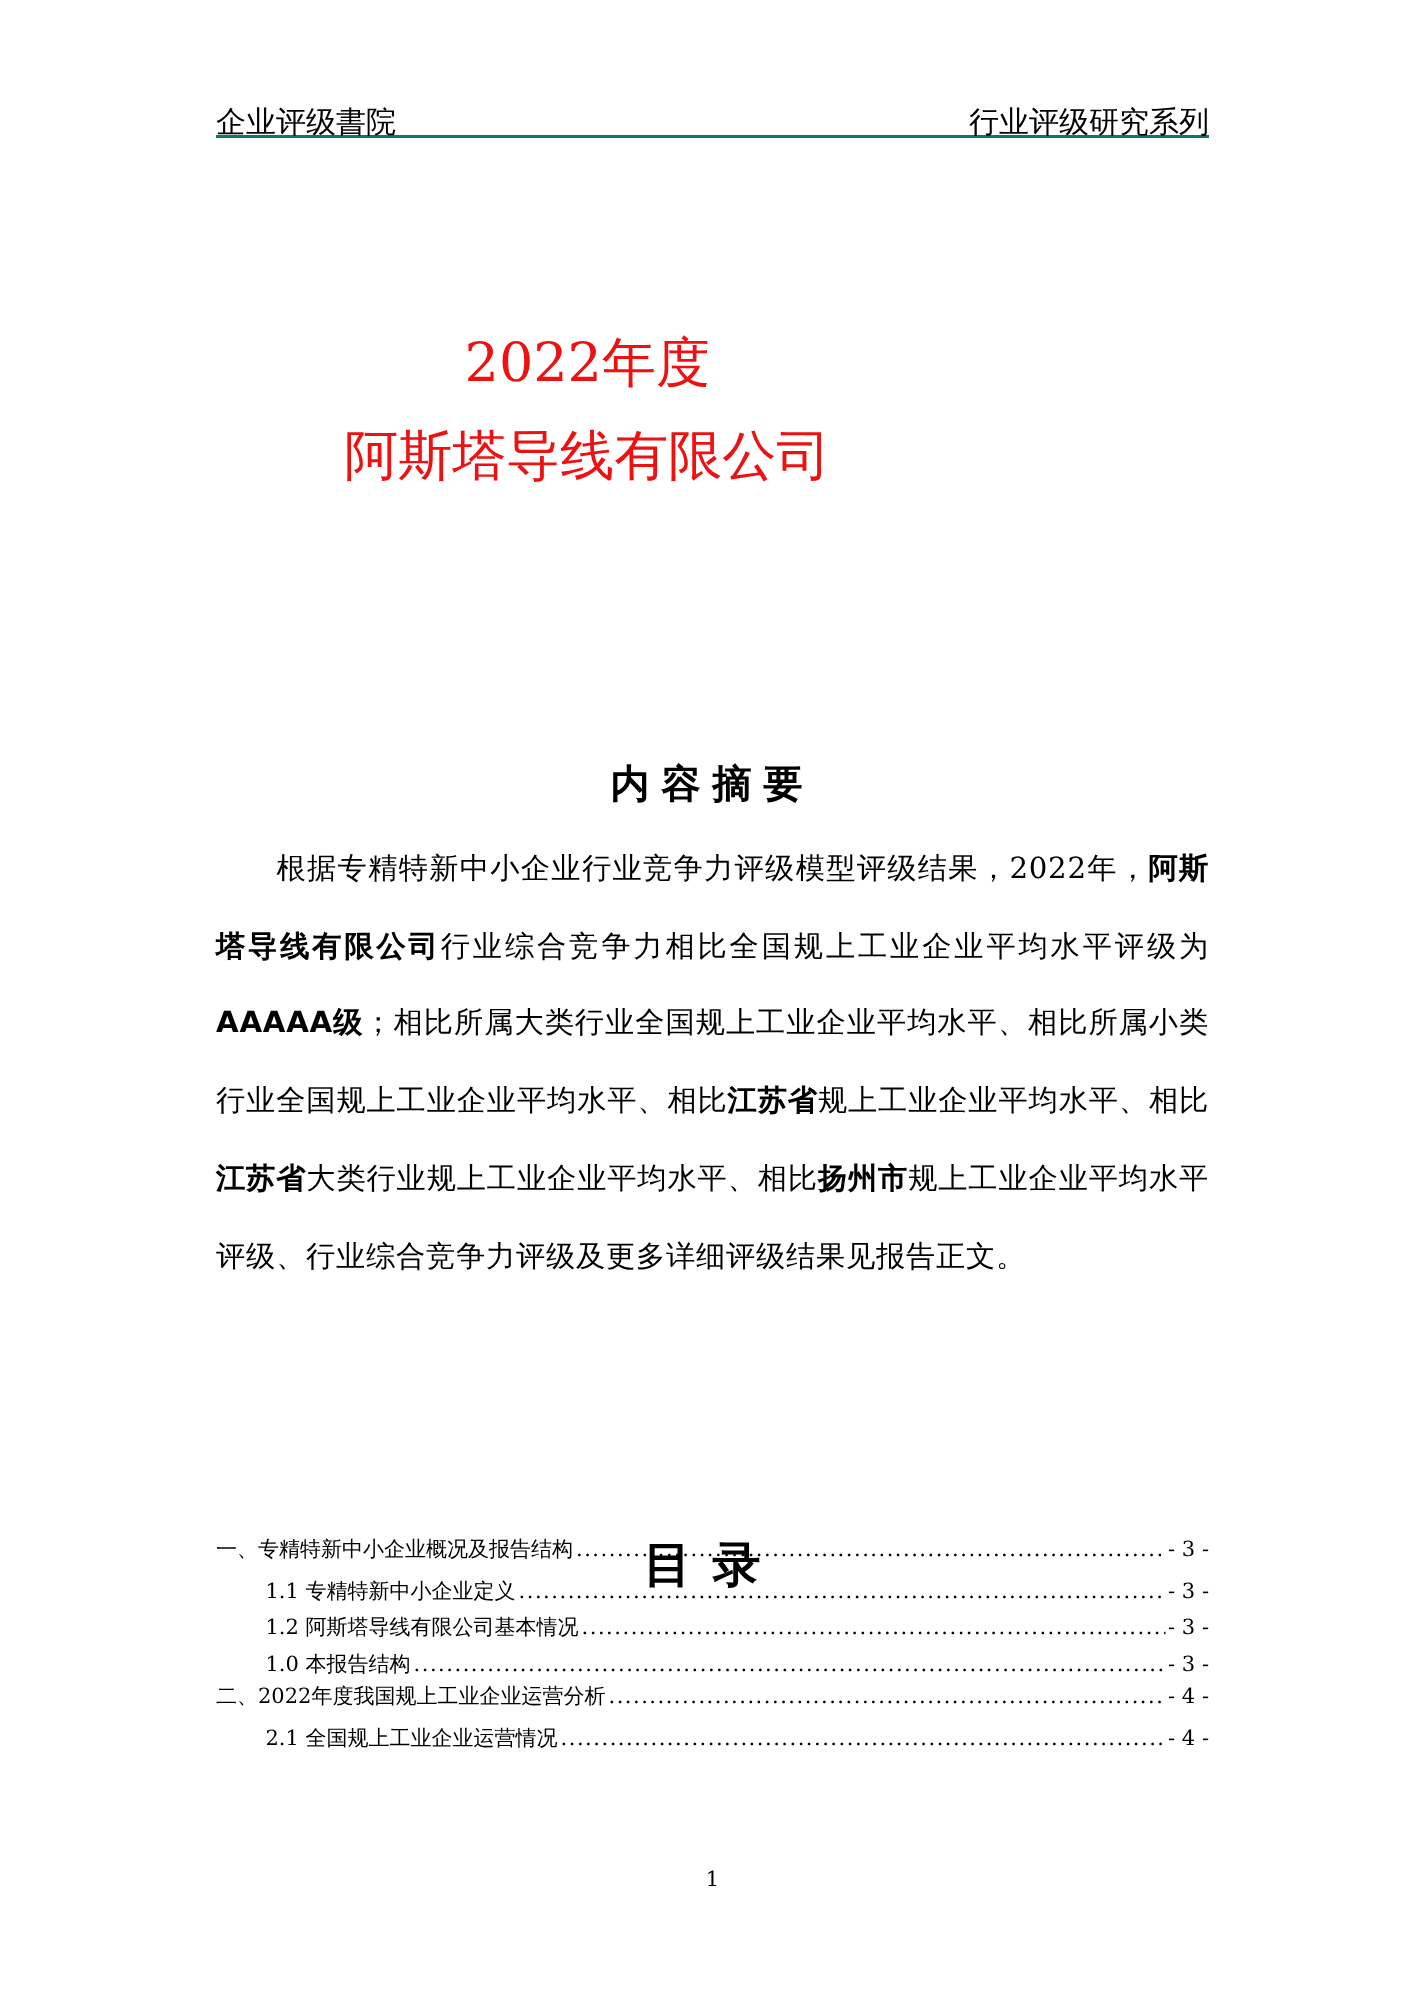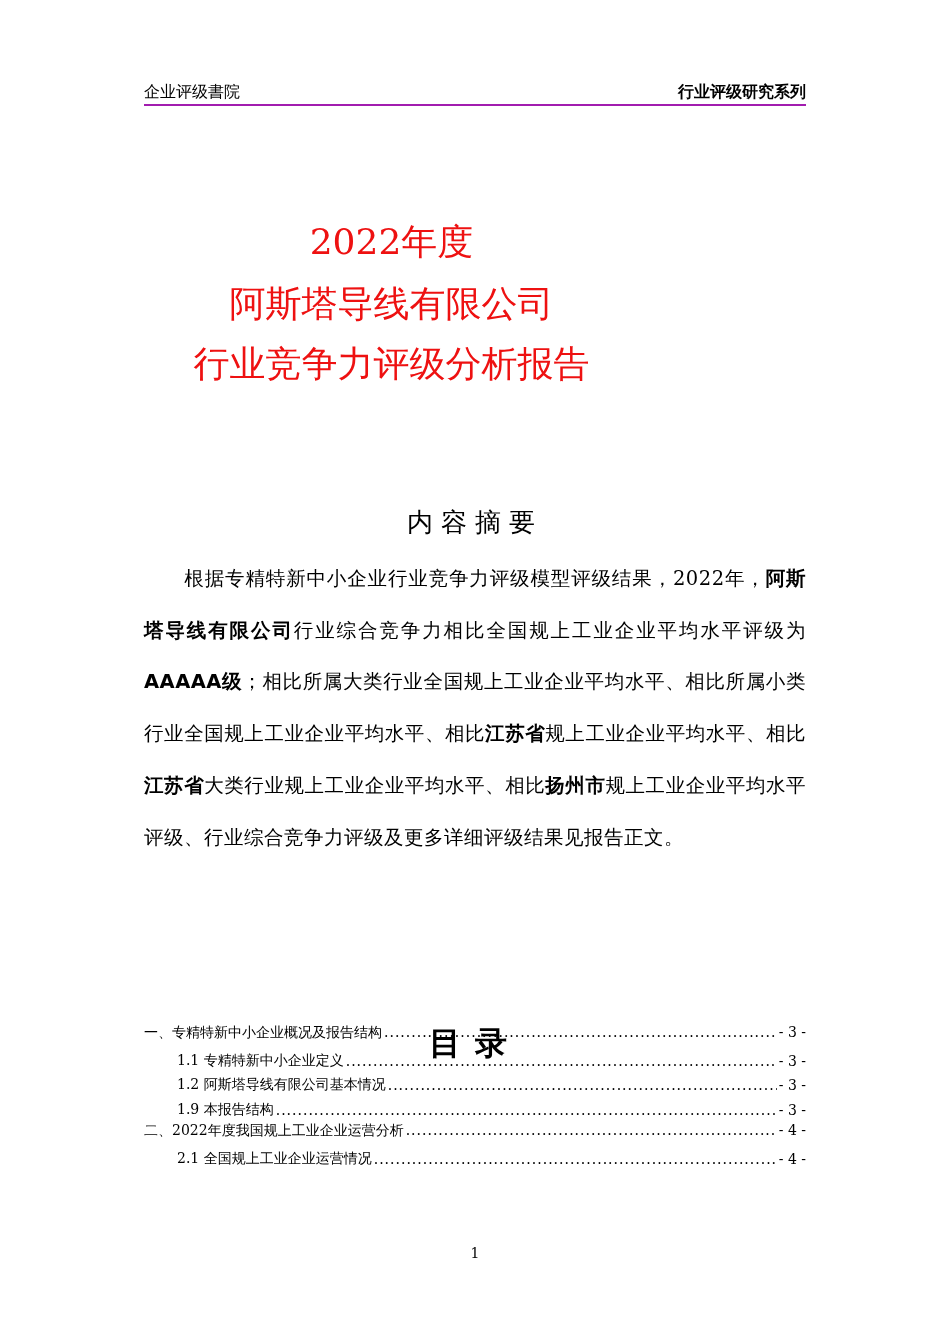--- a/index.html
+++ b/index.html
@@ -1,35 +1,35 @@
 <!DOCTYPE html>
 <html><head>
 <meta charset="utf-8">
 <style>
   html, body { margin: 0; padding: 0; background: #ffffff; }
   body { width: 950px; height: 1344px; position: relative; overflow: hidden;
          font-family: "DejaVu Serif", "Liberation Serif", serif; color: #000; }
   .page { position: absolute; left: 0; top: 0; width: 950px; height: 1344px; }
 
   .running-header { position: absolute; left: 144px; top: 68px; width: 662px; height: 22px;
-         border-bottom: 2px solid #a21caf; font-family: "DejaVu Sans", "Liberation Sans", sans-serif;
-         font-size: 16px; margin-top: 14px; }
+         border-bottom: 2px solid #0f766e; font-family: "DejaVu Sans", "Liberation Sans", sans-serif;
+         font-size: 20px; }
   .running-header .left { position: absolute; left: 0; top: 0; }
-  .running-header .right { position: absolute; right: 0; top: 0; font-weight: bold; }
+  .running-header .right { position: absolute; right: 0; top: 0; }
 
   .series-line { position: absolute; left: 144px; top: 136px; font-size: 17px; letter-spacing: 0.5px; }
 
   .title-block { position: absolute; left: 0; width: 783px; text-align: center; color: #ee1111; }
   .title-1 { top: 218px; font-size: 36px; }
   .title-2 { top: 280px; font-size: 36px; }
   .title-3 { top: 340px; font-size: 36px; }
   .title-4 { top: 405px; font-size: 26px; }
 
   .summary-heading { position: absolute; left: 0; width: 950px; top: 505px; text-align: center;
-         font-family: "DejaVu Sans", "Liberation Sans", sans-serif; font-weight: normal; font-size: 26px;
+         font-family: "DejaVu Sans", "Liberation Sans", sans-serif; font-weight: bold; font-size: 26px;
          letter-spacing: 8px; }
 
   .summary-body { position: absolute; left: 144px; top: 553px; width: 662px; font-size: 19.5px;
          line-height: 51.7px; text-align: justify; text-justify: inter-ideograph; letter-spacing: 0.5px; }
   .summary-body .indent { display: inline-block; width: 40px; }
   .summary-body b { font-family: "DejaVu Sans", "Liberation Sans", sans-serif; font-weight: bold; }
 
   .toc-heading { position: absolute; left: 0; width: 950px; top: 1022px; text-align: center;
          font-family: "DejaVu Sans", "Liberation Sans", sans-serif; font-weight: bold; font-size: 32px;
          letter-spacing: 14px; }
@@ -50,21 +50,20 @@
 <div class="page">
 
   <div class="running-header">
     <span class="left">企业评级書院</span>
     <span class="right">行业评级研究系列</span>
   </div>
 
 
   <div class="title-block title-1">2022年度</div>
   <div class="title-block title-2">阿斯塔导线有限公司</div>
-  <div class="title-block title-3">行业竞争力评级分析报告</div>
 
   <div class="summary-heading">内容摘要</div>
 
   <div class="summary-body">
     <span class="indent"></span><span>根据专精特新中小企业行业竞争力评级模型评级结果，2022年，</span><b>阿斯塔导线有限公司</b><span>行业综合竞争力相比全国规上工业企业平均水平评级为</span><b>AAAAA级</b><span>；相比所属大类行业全国规上工业企业平均水平、相比所属小类行业全国规上工业企业平均水平、相比</span><b>江苏省</b><span>规上工业企业平均水平、相比</span><b>江苏省</b><span>大类行业规上工业企业平均水平、相比</span><b>扬州市</b><span>规上工业企业平均水平评级、行业综合竞争力评级及更多详细评级结果见报告正文。</span><br>
   </div>
 
   <div class="toc-heading">目录</div>
 
   <div class="toc">
@@ -77,21 +76,21 @@
       <span class="label">1.1 专精特新中小企业定义</span>
       <span class="leader"></span>
       <span class="pageno">- 3 -</span>
     </div>
     <div class="toc-row level-2">
       <span class="label">1.2 阿斯塔导线有限公司基本情况</span>
       <span class="leader"></span>
       <span class="pageno">- 3 -</span>
     </div>
     <div class="toc-row level-2">
-      <span class="label">1.9 本报告结构</span>
+      <span class="label">1.0 本报告结构</span>
       <span class="leader"></span>
       <span class="pageno">- 3 -</span>
     </div>
     <div class="toc-row level-1">
       <span class="label">二、2022年度我国规上工业企业运营分析</span>
       <span class="leader"></span>
       <span class="pageno">- 4 -</span>
     </div>
     <div class="toc-row level-2">
       <span class="label">2.1 全国规上工业企业运营情况</span>

